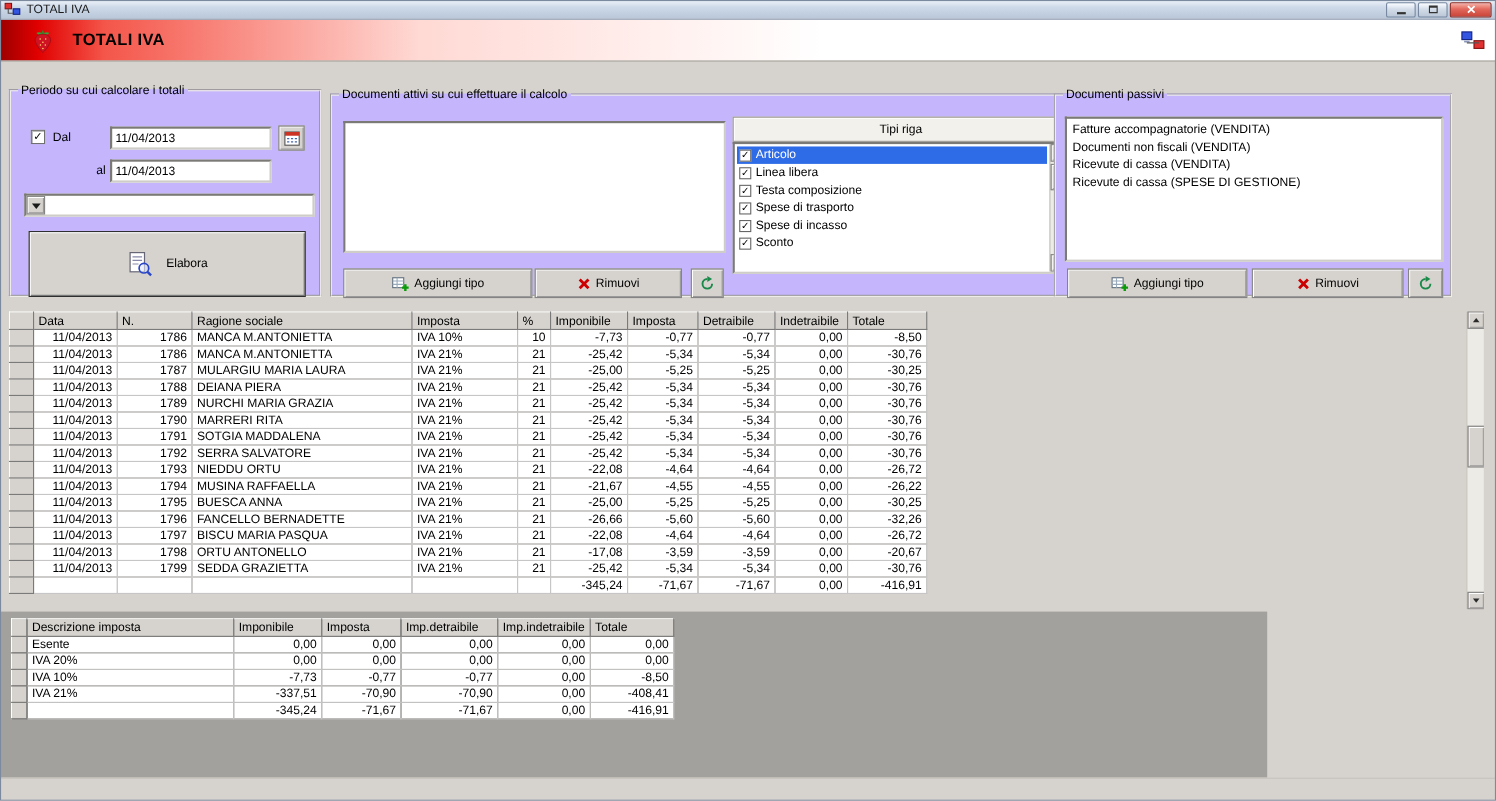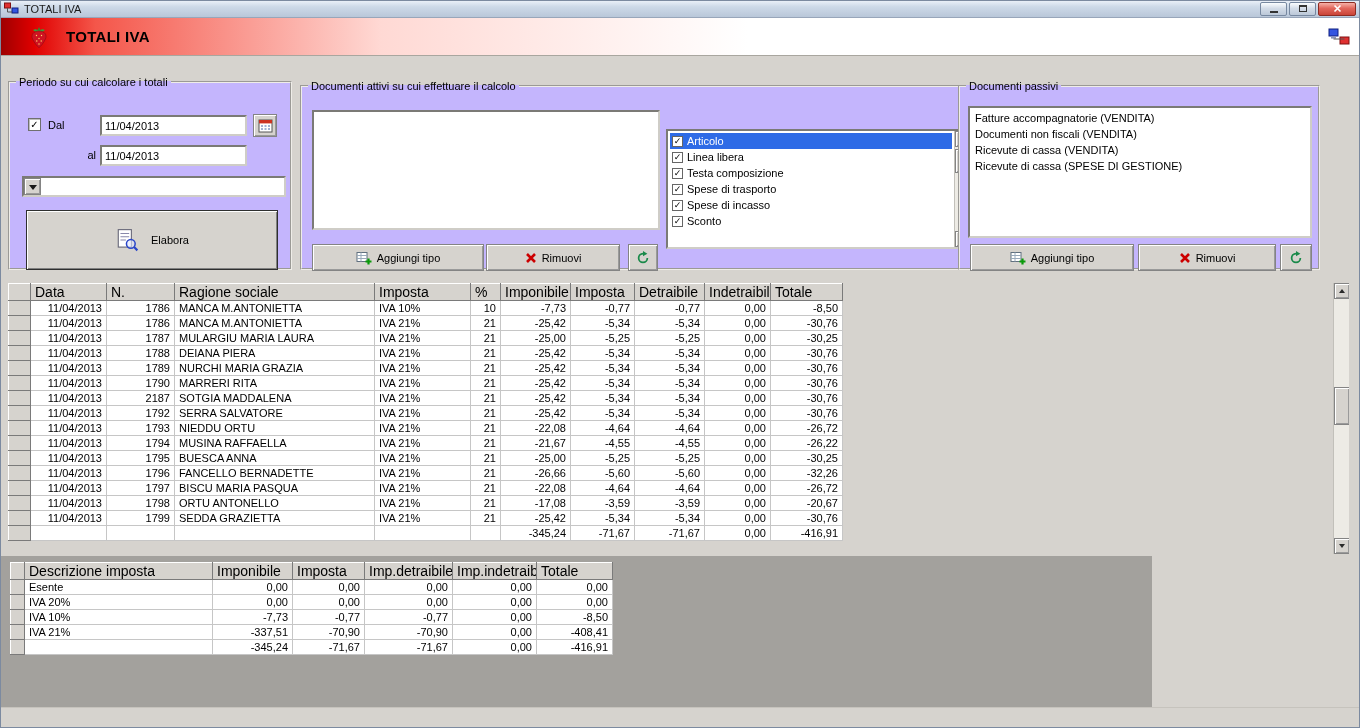--- a/index.html
+++ b/index.html
@@ -53,21 +53,21 @@
 
 .vscroll{position:absolute;top:0;right:0;width:16px;height:100%;background:#edebe5;border-left:1px solid #c2c0ba;}
 .sbtn{position:absolute;left:0;width:16px;height:16px;background:#d6d3ce;border:1px solid #848484;box-shadow:inset 1px 1px 0 #fff,inset -1px -1px 0 #9a9a9a;display:flex;align-items:center;justify-content:center;}
 .sbtn .t-up{width:0;height:0;border:3px solid transparent;border-bottom:4px solid #2a2a2a;margin-bottom:3px;}
 .sbtn .t-dn{width:0;height:0;border:3px solid transparent;border-top:4px solid #2a2a2a;margin-top:3px;}
 .sthumb{position:absolute;left:0;width:16px;background:#d6d3ce;border:1px solid #848484;box-shadow:inset 1px 1px 0 #fff,inset -1px -1px 0 #9a9a9a;}
 
 
 .main-grid-wrap{position:absolute;left:8px;top:283px;width:1341px;height:271px;overflow:hidden;background:#d6d3ce;}
 table.dbgrid{border-collapse:collapse;table-layout:fixed;}
-.dbgrid th{height:16px;background:#d6d3ce;border:1px solid;border-color:#ffffff #7a7a7a #7a7a7a #ffffff;font-weight:normal;text-align:left;padding:0 4px;overflow:hidden;white-space:nowrap;font-size:14px;}
+.dbgrid th{height:16px;background:#d6d3ce;border:1px solid;border-color:#ffffff #7a7a7a #7a7a7a #ffffff;font-weight:normal;text-align:left;padding:0 4px;overflow:hidden;white-space:nowrap;font-size:11px;}
 .dbgrid td{height:15px;background:#fff;border-right:1px solid #c6c6c6;border-bottom:1px solid #c6c6c6;padding:0 4px;overflow:hidden;white-space:nowrap;font-size:11px;}
 .dbgrid td.sel{background:#d6d3ce;border:1px solid;border-color:#ffffff #7a7a7a #7a7a7a #ffffff;}
 .a0,.a1,.a4,.a5,.a6,.a7,.a8,.a9{text-align:right;}
 .a2,.a3{text-align:left;}
 .s0{text-align:left;}
 .s1,.s2,.s3,.s4,.s5{text-align:right;}
 
 
 .dark-panel{position:absolute;left:0;top:556px;width:1152px;height:151px;background:#a3a19d;}
 .summary-wrap{position:absolute;left:10px;top:6px;}
@@ -150,20 +150,23 @@
       <path d="M17.5 17.5l3 3" stroke="#2a46c8" stroke-width="2"></path>
     </svg>
     <span>Elabora</span>
   </div>
 </fieldset>
 
 <fieldset style="left:300px;top:80px;width:682px;height:190px;">
   <legend>Documenti attivi su cui effettuare il calcolo</legend>
   <div class="listbox sunken" style="left:10px;top:18px;width:348px;height:120px;">
     <div class="items" id="attivi-list"></div>
+  </div>
+  <div class="tipi-header" style="left:364px;top:14px;width:306px;height:23px;">
+    <span>Tipi riga</span>
   </div>
   <div class="listbox sunken" style="left:364px;top:37px;width:306px;height:120px;">
     <div class="items" id="tipi-list" style="right:18px;">
         <div class="check-item selected">
           <span class="cbi">✓</span>
           <span class="ci-label">Articolo</span>
         </div>
         <div class="check-item">
           <span class="cbi">✓</span>
           <span class="ci-label">Linea libera</span>
@@ -354,21 +357,21 @@
           <td class="cell a4">21</td>
           <td class="cell a5">-25,42</td>
           <td class="cell a6">-5,34</td>
           <td class="cell a7">-5,34</td>
           <td class="cell a8">0,00</td>
           <td class="cell a9">-30,76</td>
         </tr>
         <tr class="grid-row">
           <td class="sel"></td>
           <td class="cell a0">11/04/2013</td>
-          <td class="cell a1">2187</td>
+          <td class="cell a1">1791</td>
           <td class="cell a2">SOTGIA MADDALENA</td>
           <td class="cell a3">IVA 21%</td>
           <td class="cell a4">21</td>
           <td class="cell a5">-25,42</td>
           <td class="cell a6">-5,34</td>
           <td class="cell a7">-5,34</td>
           <td class="cell a8">0,00</td>
           <td class="cell a9">-30,76</td>
         </tr>
         <tr class="grid-row">

